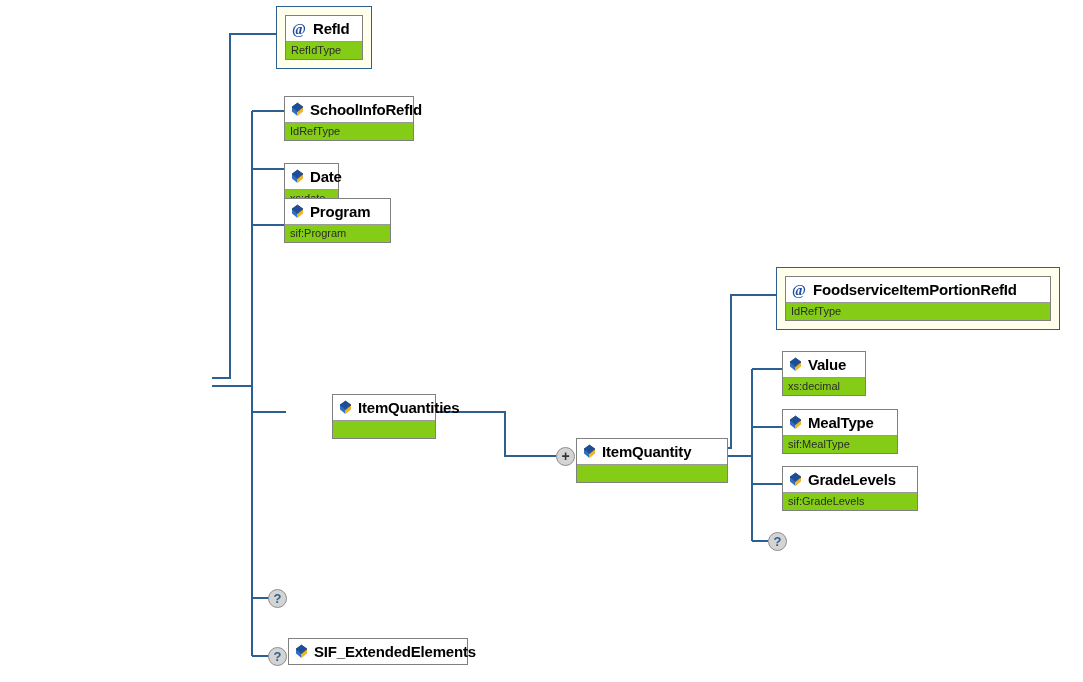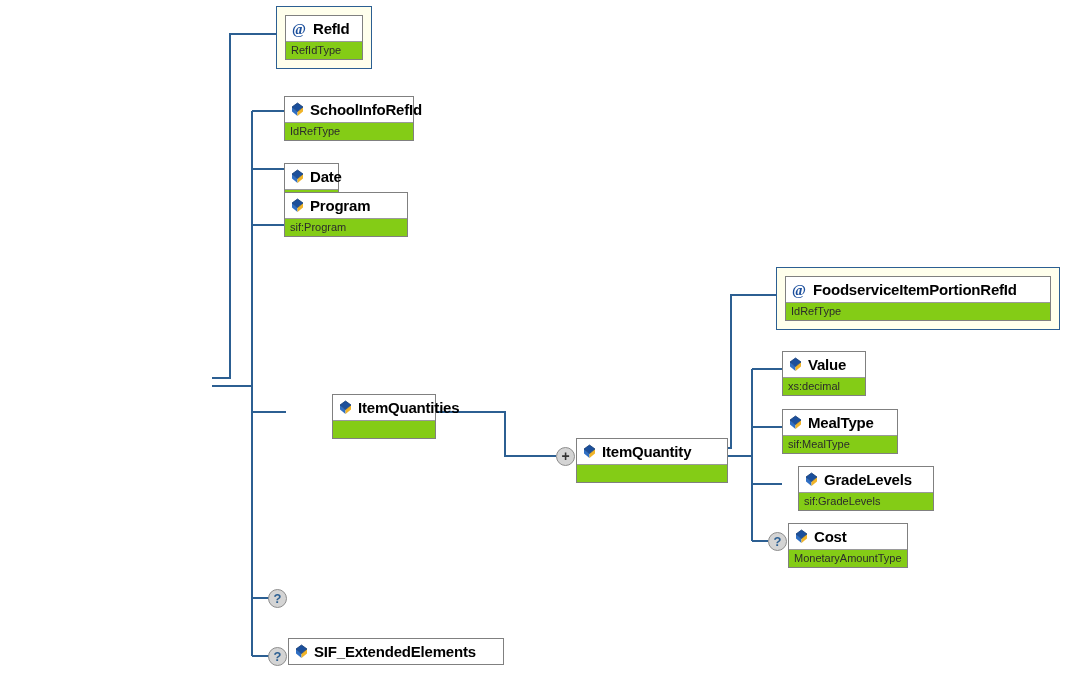--- a/index.html
+++ b/index.html
@@ -196,21 +196,21 @@
           <path d="M7.5 1 L13 5 L7.5 9.5 L2 5 Z" fill="none" stroke="#123a73" stroke-width="0.8"></path>
         </svg>
         <span class="label">Date</span>
       </div>
       <div class="typebar">
         <span class="type">xs:date</span>
       </div>
     </div>
   </div>
 
-  <div class="node" style="left:284px; top:192px; width:124px;">
+  <div class="node" style="left:284px; top:198px; width:107px;">
     <div class="frame">
       <div class="title">
         <svg class="el-icon" viewBox="0 0 15 15">
           <path d="M7.5 1 L13 5 L7.5 9.5 L2 5 Z" fill="#1b4f9c"></path>
           <path d="M2 5 L7.5 9.5 L7.5 14 L2 9.5 Z" fill="#2f6fc4"></path>
           <path d="M13 5 L7.5 9.5 L7.5 14 L13 9.5 Z" fill="#f0b429"></path>
           <path d="M7.5 1 L13 5 L7.5 9.5 L2 5 Z" fill="none" stroke="#123a73" stroke-width="0.8"></path>
         </svg>
         <span class="label">Program</span>
       </div>
@@ -301,68 +301,52 @@
           <path d="M7.5 1 L13 5 L7.5 9.5 L2 5 Z" fill="none" stroke="#123a73" stroke-width="0.8"></path>
         </svg>
         <span class="label">Value</span>
       </div>
       <div class="typebar">
         <span class="type">xs:decimal</span>
       </div>
     </div>
   </div>
 
-  <div class="node" style="left:798px; top:466px; width:136px;">
+  <div class="node" style="left:782px; top:466px; width:136px;">
     <div class="frame">
       <div class="title">
         <svg class="el-icon" viewBox="0 0 15 15">
           <path d="M7.5 1 L13 5 L7.5 9.5 L2 5 Z" fill="#1b4f9c"></path>
           <path d="M2 5 L7.5 9.5 L7.5 14 L2 9.5 Z" fill="#2f6fc4"></path>
           <path d="M13 5 L7.5 9.5 L7.5 14 L13 9.5 Z" fill="#f0b429"></path>
           <path d="M7.5 1 L13 5 L7.5 9.5 L2 5 Z" fill="none" stroke="#123a73" stroke-width="0.8"></path>
         </svg>
         <span class="label">GradeLevels</span>
       </div>
       <div class="typebar">
         <span class="type">sif:GradeLevels</span>
       </div>
     </div>
   </div>
 
   <div class="marker" style="left:768px; top:532px;">
     <span>?</span>
   </div>
 
-  <div class="node" style="left:788px; top:523px; width:120px;">
-    <div class="frame">
-      <div class="title">
-        <svg class="el-icon" viewBox="0 0 15 15">
-          <path d="M7.5 1 L13 5 L7.5 9.5 L2 5 Z" fill="#1b4f9c"></path>
-          <path d="M2 5 L7.5 9.5 L7.5 14 L2 9.5 Z" fill="#2f6fc4"></path>
-          <path d="M13 5 L7.5 9.5 L7.5 14 L13 9.5 Z" fill="#f0b429"></path>
-          <path d="M7.5 1 L13 5 L7.5 9.5 L2 5 Z" fill="none" stroke="#123a73" stroke-width="0.8"></path>
-        </svg>
-        <span class="label">Cost</span>
-      </div>
-      <div class="typebar">
-        <span class="type">MonetaryAmountType</span>
-      </div>
-    </div>
-  </div>
 
   <div class="marker" style="left:268px; top:589px;">
     <span>?</span>
   </div>
 
 
   <div class="marker" style="left:268px; top:647px;">
     <span>?</span>
   </div>
 
-  <div class="node" style="left:288px; top:638px; width:216px;">
+  <div class="node" style="left:288px; top:638px; width:180px;">
     <div class="frame">
       <div class="title">
         <svg class="el-icon" viewBox="0 0 15 15">
           <path d="M7.5 1 L13 5 L7.5 9.5 L2 5 Z" fill="#1b4f9c"></path>
           <path d="M2 5 L7.5 9.5 L7.5 14 L2 9.5 Z" fill="#2f6fc4"></path>
           <path d="M13 5 L7.5 9.5 L7.5 14 L13 9.5 Z" fill="#f0b429"></path>
           <path d="M7.5 1 L13 5 L7.5 9.5 L2 5 Z" fill="none" stroke="#123a73" stroke-width="0.8"></path>
         </svg>
         <span class="label">SIF_ExtendedElements</span>
       </div>

